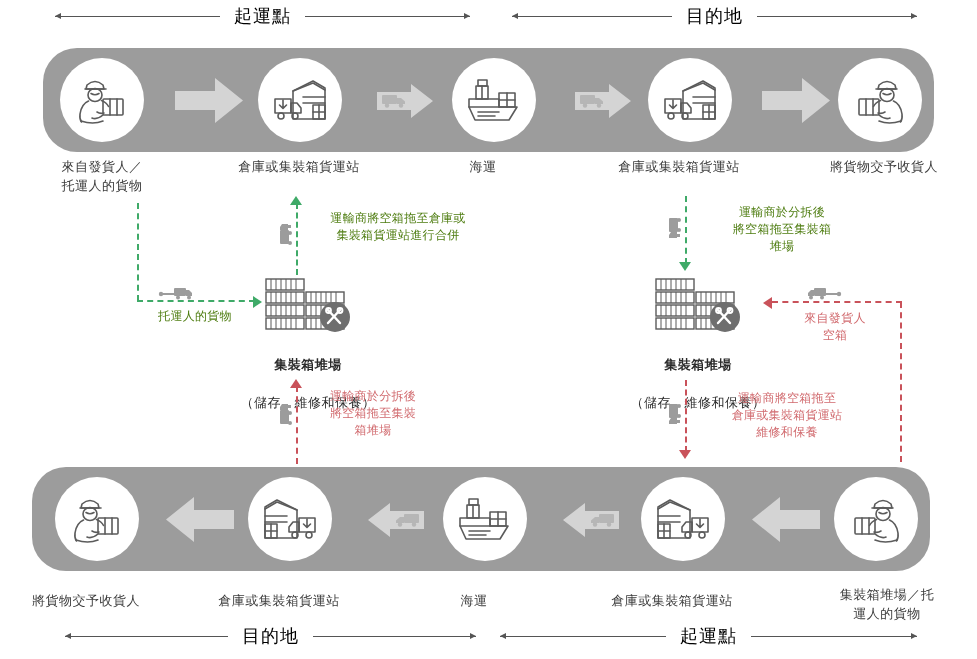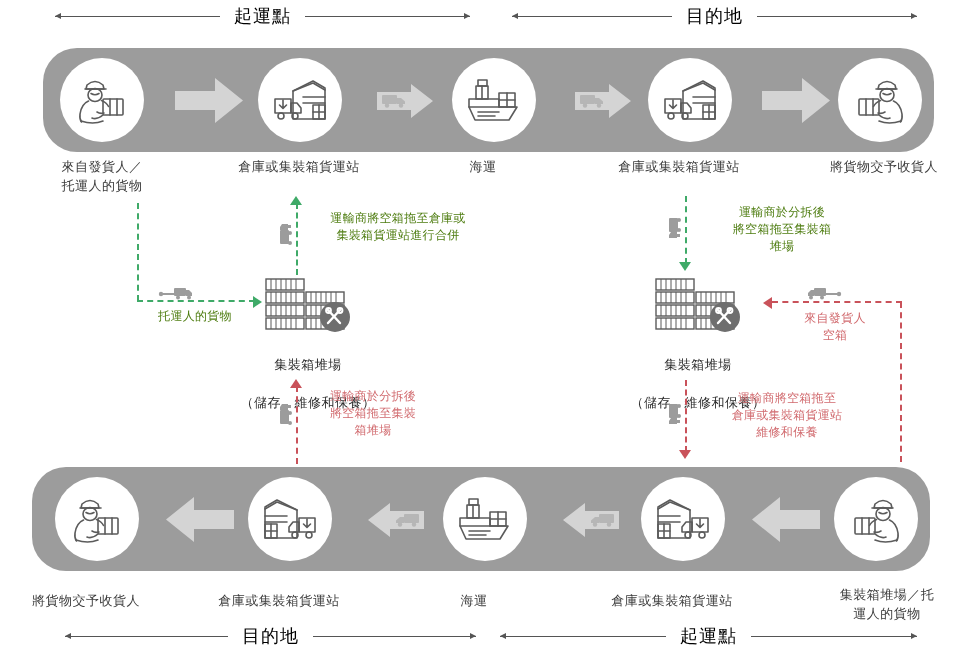--- a/index.html
+++ b/index.html
@@ -27,21 +27,21 @@
   .bigarrow{position:absolute;}
   .truckarrow{position:absolute;}
 
   .caption{position:absolute;font-size:13px;line-height:19px;text-align:center;
            color:#3d3d3d;white-space:pre-line;letter-spacing:.5px;}
 
   
   .yard{position:absolute;}
   .yardlabel{position:absolute;text-align:center;font-size:13px;line-height:19px;
              color:#2b2b2b;letter-spacing:.5px;white-space:pre-line;}
-  .yardlabel b{font-weight:normal;display:block;}
+  .yardlabel b{font-weight:bold;display:block;}
   .yardlabel span{display:block;}
 
   .note{position:absolute;font-size:12px;line-height:17px;text-align:center;
         white-space:pre-line;letter-spacing:.3px;}
   .note.green{color:#4d7c0f;}
   .note.red{color:#d16a6e;}
 
   .vline{position:absolute;width:0;border-left-width:2px;border-left-style:dashed;}
   .hline{position:absolute;height:0;border-top-width:2px;border-top-style:dashed;}
   .vline.green,.hline.green{border-color:#3faa68;}

